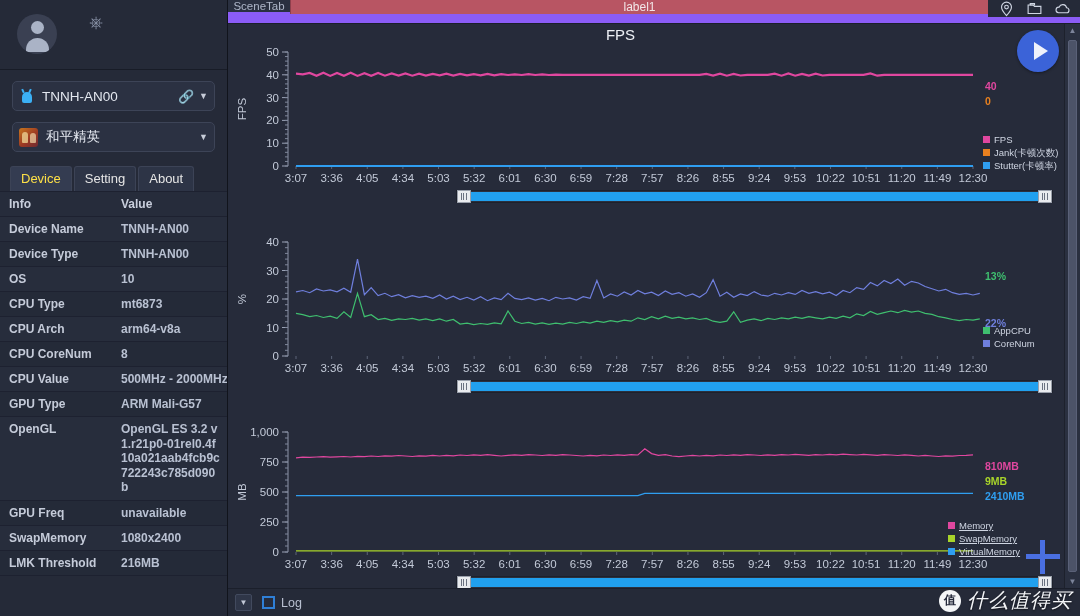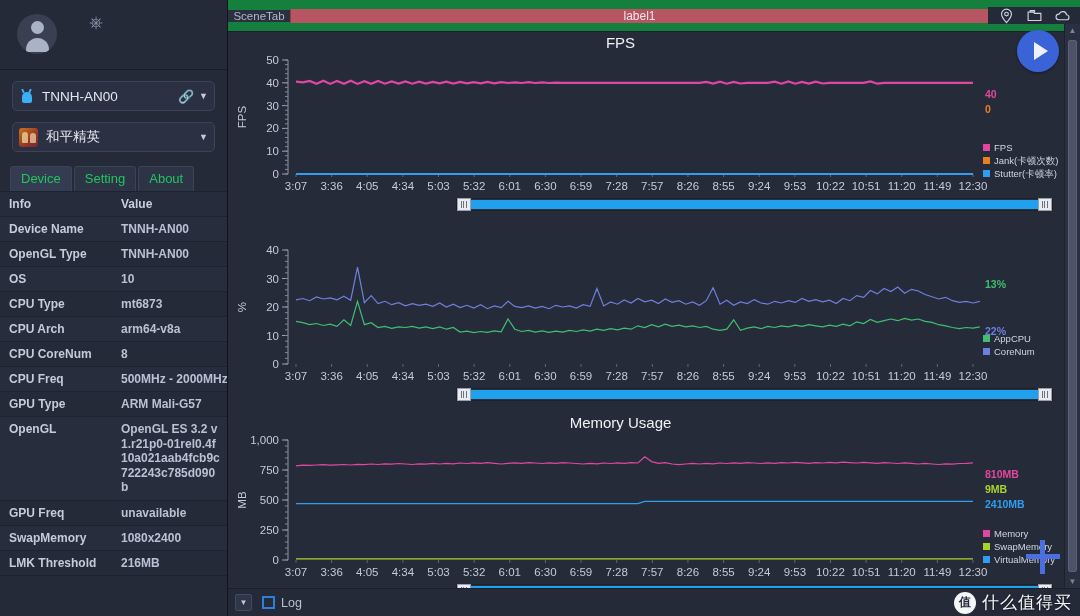--- a/index.html
+++ b/index.html
@@ -88,26 +88,26 @@
   .game-icon::before {
     content:""; position:absolute; right:2px; top:5px; width:6px; height:10px;
     background: #f2d9a8; border-radius: 3px 3px 1px 1px; opacity: .7;
   }
 
   
   #tab-row {
     margin: 14px 0 0 10px; display: flex; gap: 2px; align-items: flex-end;
   }
   .tab {
-    padding: 4px 10px 5px 10px; font-size: 13px; color: #22c55e;
+    padding: 4px 10px 5px 10px; font-size: 13px; color: #e5e5e5;
     background: #2d3446; border: 1px solid #3c4356; border-bottom: none;
     border-radius: 3px 3px 0 0; cursor: pointer;
   }
   .tab.active {
-    background: #343c51; color: #22c55e;
+    background: #343c51; color: #fde047;
   }
 
   
   #info-table { width: 100%; border-collapse: collapse; table-layout: fixed; }
   #info-table th, #info-table td {
     font-size: 12px; text-align: left; padding: 5px 6px 5px 9px;
     color: #c5cbd9; font-weight: bold; vertical-align: top;
     border-bottom: 1px solid #1d2130;
     white-space: nowrap; overflow: hidden;
   }
@@ -116,21 +116,21 @@
   #info-table tr:nth-child(odd) td { background: #272d3c; }
   #info-table tr:nth-child(even) td { background: #242a38; }
   #info-table col.k { width: 112px; }
   #info-table td.val.multi { white-space: normal; line-height: 14.5px; word-break: break-all; }
   #table-wrap { flex: 1; overflow: hidden; border-top: 1px solid #1d2130; }
 
   
   #right { flex: 1; position: relative; background: #262b3a; display: flex; flex-direction: column; }
 
   #topbar {
-    height: 32px; background: #15803d; display: flex; align-items: center;
+    height: 24px; background: #8b5cf6; display: flex; align-items: flex-start;
     border-bottom: 1px solid #1b1f2b;
   }
   #scene-tab {
     width: 62px; font-size: 11.5px; color: #aeb6c8; display: flex;
     align-items: center; justify-content: center; cursor: pointer;
     background: #2a3040;
   }
   #label-tab {
     flex: 1; background: #b85563; color: #f2e6e8; font-size: 12px;
     display: flex; align-items: center; justify-content: center;
@@ -229,22 +229,23 @@
     position: absolute; right: 8px; bottom: 2px;
     display: flex; align-items: center; gap: 6px;
     pointer-events: none;
   }
   #watermark .logo {
     width: 22px; height: 22px; border-radius: 50%; background: #f4f6f8;
     color: #23283a; font-size: 12px; display: flex; align-items: center;
     justify-content: center; font-weight: bold;
   }
   #watermark .wtext {
-    font-size: 17px; color: #f3f5f8; letter-spacing: 1px;
+    font-size: 20px; color: #f3f5f8; letter-spacing: 1px;
     text-shadow: 0 1px 2px rgba(0,0,0,.6);
+    font-style: italic;
   }
 </style>
 </head>
 <body>
 
 <div id="app">
 
   <div id="sidebar">
 
     <div id="user-bar">
@@ -290,41 +291,41 @@
             <th>Info</th>
             <th>Value</th>
           </tr>
         </thead>
         <tbody id="info-body">
             <tr>
               <td>Device Name</td>
               <td class="val">TNNH-AN00</td>
             </tr>
             <tr>
-              <td>OpenGL Type</td>
+              <td>Device Type</td>
               <td class="val">TNNH-AN00</td>
             </tr>
             <tr>
               <td>OS</td>
               <td class="val">10</td>
             </tr>
             <tr>
               <td>CPU Type</td>
               <td class="val">mt6873</td>
             </tr>
             <tr>
               <td>CPU Arch</td>
               <td class="val">arm64-v8a</td>
             </tr>
             <tr>
               <td>CPU CoreNum</td>
               <td class="val">8</td>
             </tr>
             <tr>
-              <td>CPU Freq</td>
+              <td>CPU Value</td>
               <td class="val">500MHz - 2000MHz</td>
             </tr>
             <tr>
               <td>GPU Type</td>
               <td class="val">ARM Mali-G57</td>
             </tr>
             <tr>
               <td>OpenGL</td>
               <td class="val multi">OpenGL ES 3.2 v1.r21p0-01rel0.4f10a021aab4fcb9c722243c785d090b</td>
             </tr>
@@ -584,21 +585,20 @@
             <div class="range-fill" style="left: 13px; right: 13px;"></div>
             <div class="range-handle" style="left: 0px;">
               <i></i>
             </div>
             <div class="range-handle" style="right: 0px;">
               <i></i>
             </div>
           </div>
         </div>
         <div class="chart-block" style="height: 196px;">
-          <div class="chart-title" style="width: 785px;">Memory Usage</div>
           <svg class="chart-svg" width="836" height="196">
             <path d="M60,28 L60,148" stroke="#8d95a8" stroke-width="1"></path>
             <path d="M54,148 L60,148" stroke="#9aa2b5" stroke-width="1"></path>
             <text x="51" y="152" text-anchor="end" fill="#c3cad8" font-size="11.5" font-family="&quot;Liberation Sans&quot;, sans-serif">0</text>
             <path d="M54,118 L60,118" stroke="#9aa2b5" stroke-width="1"></path>
             <text x="51" y="122" text-anchor="end" fill="#c3cad8" font-size="11.5" font-family="&quot;Liberation Sans&quot;, sans-serif">250</text>
             <path d="M54,88 L60,88" stroke="#9aa2b5" stroke-width="1"></path>
             <text x="51" y="92" text-anchor="end" fill="#c3cad8" font-size="11.5" font-family="&quot;Liberation Sans&quot;, sans-serif">500</text>
             <path d="M54,58 L60,58" stroke="#9aa2b5" stroke-width="1"></path>
             <text x="51" y="62" text-anchor="end" fill="#c3cad8" font-size="11.5" font-family="&quot;Liberation Sans&quot;, sans-serif">750</text>
@@ -668,21 +668,21 @@
             <path d="M745,148 L745,151" stroke="#5d6578" stroke-width="1"></path>
             <path d="M68.0,53.8 L74.8,53.2 L81.7,53.4 L88.5,53.0 L95.4,52.6 L102.2,53.2 L109.0,52.8 L115.9,52.5 L122.7,53.0 L129.5,52.4 L136.4,52.7 L143.2,52.0 L150.1,52.5 L156.9,51.8 L163.7,52.2 L170.6,51.5 L177.4,52.0 L184.3,52.5 L191.1,51.8 L197.9,52.2 L204.8,51.4 L211.6,52.0 L218.4,51.3 L225.3,51.8 L232.1,51.0 L239.0,51.5 L245.8,50.8 L252.6,51.3 L259.5,50.6 L266.3,51.3 L273.2,52.0 L280.0,51.4 L286.8,50.8 L293.7,51.3 L300.5,50.6 L307.3,51.0 L314.2,51.5 L321.0,50.8 L327.9,51.3 L334.7,50.6 L341.5,51.0 L348.4,51.5 L355.2,52.0 L362.1,51.3 L368.9,51.8 L375.7,51.0 L382.6,51.5 L389.4,50.8 L396.2,51.3 L403.1,50.6 L409.9,51.0 L416.8,44.8 L423.6,49.6 L430.4,51.3 L437.3,50.6 L444.1,52.0 L450.9,52.6 L457.8,52.0 L464.6,51.4 L471.5,52.0 L478.3,51.3 L485.1,51.8 L492.0,51.0 L498.8,51.5 L505.7,50.8 L512.5,51.3 L519.3,50.6 L526.2,51.0 L533.0,51.5 L539.8,50.8 L546.7,51.3 L553.5,50.6 L560.4,51.0 L567.2,50.3 L574.0,50.8 L580.9,51.3 L587.7,50.6 L594.6,51.0 L601.4,50.3 L608.2,50.8 L615.1,50.1 L621.9,50.6 L628.7,51.0 L635.6,50.3 L642.4,50.8 L649.3,51.3 L656.1,50.6 L662.9,51.0 L669.8,51.5 L676.6,50.8 L683.5,51.3 L690.3,52.0 L697.1,51.4 L704.0,52.0 L710.8,52.5 L717.6,51.8 L724.5,52.2 L731.3,51.5 L738.2,51.3 L745.0,50.8" fill="none" stroke="#e0479f" stroke-width="1.2"></path>
             <path d="M68.0,146.9 L74.8,146.9 L81.7,146.9 L88.5,146.9 L95.4,146.9 L102.2,146.9 L109.0,146.9 L115.9,146.9 L122.7,146.9 L129.5,146.9 L136.4,146.9 L143.2,146.9 L150.1,146.9 L156.9,146.9 L163.7,146.9 L170.6,146.9 L177.4,146.9 L184.3,146.9 L191.1,146.9 L197.9,146.9 L204.8,146.9 L211.6,146.9 L218.4,146.9 L225.3,146.9 L232.1,146.9 L239.0,146.9 L245.8,146.9 L252.6,146.9 L259.5,146.9 L266.3,146.9 L273.2,146.9 L280.0,146.9 L286.8,146.9 L293.7,146.9 L300.5,146.9 L307.3,146.9 L314.2,146.9 L321.0,146.9 L327.9,146.9 L334.7,146.9 L341.5,146.9 L348.4,146.9 L355.2,146.9 L362.1,146.9 L368.9,146.9 L375.7,146.9 L382.6,146.9 L389.4,146.9 L396.2,146.9 L403.1,146.9 L409.9,146.9 L416.8,146.9 L423.6,146.9 L430.4,146.9 L437.3,146.9 L444.1,146.9 L450.9,146.9 L457.8,146.9 L464.6,146.9 L471.5,146.9 L478.3,146.9 L485.1,146.9 L492.0,146.9 L498.8,146.9 L505.7,146.9 L512.5,146.9 L519.3,146.9 L526.2,146.9 L533.0,146.9 L539.8,146.9 L546.7,146.9 L553.5,146.9 L560.4,146.9 L567.2,146.9 L574.0,146.9 L580.9,146.9 L587.7,146.9 L594.6,146.9 L601.4,146.9 L608.2,146.9 L615.1,146.9 L621.9,146.9 L628.7,146.9 L635.6,146.9 L642.4,146.9 L649.3,146.9 L656.1,146.9 L662.9,146.9 L669.8,146.9 L676.6,146.9 L683.5,146.9 L690.3,146.9 L697.1,146.9 L704.0,146.9 L710.8,146.9 L717.6,146.9 L724.5,146.9 L731.3,146.9 L738.2,146.9 L745.0,146.9" fill="none" stroke="#a8d42a" stroke-width="1.2"></path>
             <path d="M68.0,91.6 L74.8,91.6 L81.7,91.6 L88.5,91.6 L95.4,91.6 L102.2,91.6 L109.0,91.6 L115.9,91.6 L122.7,91.6 L129.5,91.6 L136.4,91.6 L143.2,91.6 L150.1,91.6 L156.9,91.6 L163.7,91.6 L170.6,91.6 L177.4,91.6 L184.3,91.6 L191.1,91.6 L197.9,91.6 L204.8,91.6 L211.6,91.6 L218.4,91.6 L225.3,91.6 L232.1,91.6 L239.0,91.6 L245.8,91.6 L252.6,91.6 L259.5,91.6 L266.3,91.6 L273.2,91.6 L280.0,91.6 L286.8,91.6 L293.7,91.6 L300.5,91.6 L307.3,91.6 L314.2,91.6 L321.0,91.6 L327.9,91.6 L334.7,91.6 L341.5,91.6 L348.4,91.6 L355.2,91.6 L362.1,91.6 L368.9,91.6 L375.7,91.6 L382.6,91.6 L389.4,91.6 L396.2,91.6 L403.1,91.6 L409.9,91.6 L416.8,89.4 L423.6,89.4 L430.4,89.4 L437.3,89.4 L444.1,89.4 L450.9,89.4 L457.8,89.4 L464.6,89.4 L471.5,89.4 L478.3,89.4 L485.1,89.4 L492.0,89.4 L498.8,89.4 L505.7,89.4 L512.5,89.4 L519.3,89.4 L526.2,89.4 L533.0,89.4 L539.8,89.4 L546.7,89.4 L553.5,89.4 L560.4,89.4 L567.2,89.4 L574.0,89.4 L580.9,89.4 L587.7,89.4 L594.6,89.4 L601.4,89.4 L608.2,89.4 L615.1,89.4 L621.9,89.4 L628.7,89.4 L635.6,89.4 L642.4,89.4 L649.3,89.4 L656.1,89.4 L662.9,89.4 L669.8,89.4 L676.6,89.4 L683.5,89.4 L690.3,89.4 L697.1,89.4 L704.0,89.4 L710.8,89.4 L717.6,89.4 L724.5,89.4 L731.3,89.4 L738.2,89.4 L745.0,89.4" fill="none" stroke="#2f9ef0" stroke-width="1.2"></path>
           </svg>
           <div>
             <div class="cur-val" style="left: 757px; top: 56px; color: rgb(224, 71, 159);">810MB</div>
             <div class="cur-val" style="left: 757px; top: 71px; color: rgb(168, 212, 42);">9MB</div>
             <div class="cur-val" style="left: 757px; top: 86px; color: rgb(47, 158, 240);">2410MB</div>
           </div>
-          <div class="legend" style="left: 755px; top: 115px;">
+          <div class="legend" style="left: 720px; top: 115px; text-decoration: underline;">
             <div class="row">
               <span class="sw" style="background: rgb(224, 71, 159);"></span>
               <span>Memory</span>
             </div>
             <div class="row">
               <span class="sw" style="background: rgb(168, 212, 42);"></span>
               <span>SwapMemory</span>
             </div>
             <div class="row">
               <span class="sw" style="background: rgb(47, 158, 240);"></span>

